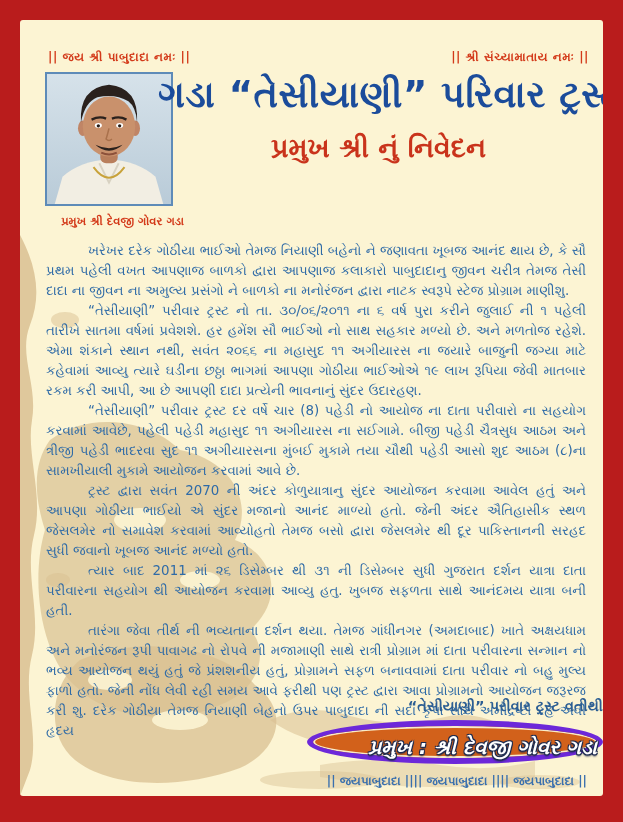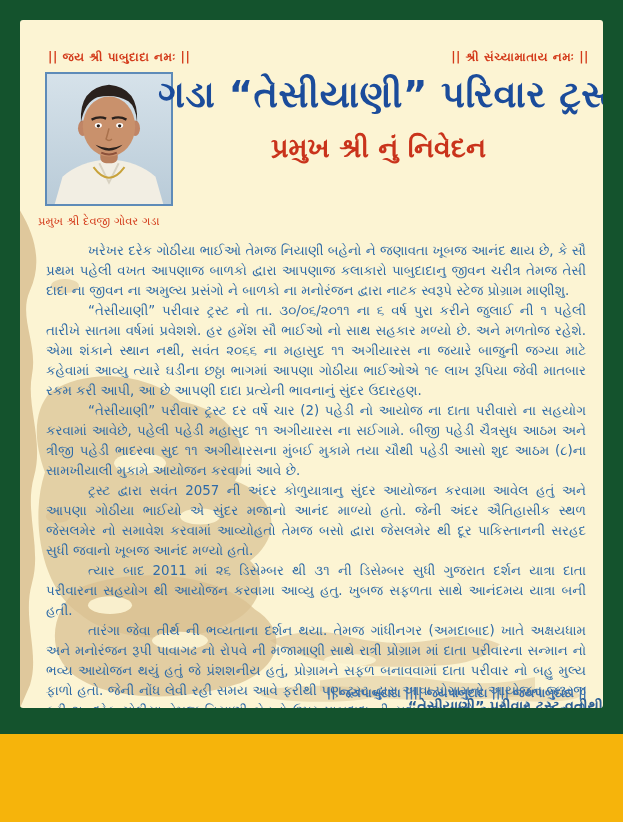--- a/index.html
+++ b/index.html
@@ -3,22 +3,22 @@
 <meta charset="utf-8">
 <style>
   html,body{margin:0;padding:0;}
   body{
     width:623px;height:822px;
     font-family:"DejaVu Sans","Liberation Sans",sans-serif;
     background:#f6b40b;
     overflow:hidden;
   }
   .canvas{
-    position:relative;width:623px;height:734px;
-    background:#14532d;
+    position:relative;width:623px;height:822px;
+    background:#b91c1c;
   }
   .page{
     position:absolute;left:20px;top:20px;right:20px;bottom:26px;
     background:#fcf4d3;
     border-radius:3px;
     overflow:hidden;
   }
   .watermark{
     position:absolute;left:0;top:0;width:100%;height:100%;
     pointer-events:none;
@@ -30,21 +30,21 @@
   }
   .hdr-left{left:28px;}
   .hdr-right{right:14px;text-align:center;}
   .photo{
     position:absolute;left:25px;top:52px;width:128px;height:134px;
     border:2px solid #5e8bb8;background:#ccd9e4;box-sizing:border-box;
   }
   .photo svg{display:block;width:100%;height:100%;}
   .caption{
     position:absolute;left:18px;top:194px;width:146px;
-    text-align:left;color:#d33a1a;font-weight:normal;font-size:11.5px;
+    text-align:right;color:#d33a1a;font-weight:bold;font-size:11.5px;
     white-space:nowrap;
   }
   .titleblock{
     position:absolute;left:138px;right:4px;top:52px;text-align:center;
   }
   .title{
     color:#1b4c9b;font-weight:bold;font-size:37px;line-height:1.25;
     letter-spacing:.5px;white-space:nowrap;
   }
   .subtitle{
@@ -158,22 +158,22 @@
     <div class="caption">પ્રમુખ શ્રી દેવજી ગોવર ગડા</div>
 
     <div class="titleblock">
       <div class="title">ગડા “તેસીયાણી” પરિવાર ટ્રસ્ટ</div>
       <div class="subtitle">પ્રમુખ શ્રી નું નિવેદન</div>
     </div>
 
     <div class="bodytext">
       <p>ખરેખર દરેક ગોઠીયા ભાઈઓ તેમજ નિયાણી બહેનો ને જણાવતા ખૂબજ આનંદ થાય છે, કે સૌ પ્રથમ પહેલી વખત આપણાજ બાળકો દ્વારા આપણાજ કલાકારો પાબુદાદાનુ જીવન ચરીત્ર તેમજ તેસી દાદા ના જીવન ના અમુલ્ય પ્રસંગો ને બાળકો ના મનોરંજન દ્વારા નાટક સ્વરૂપે સ્ટેજ પ્રોગ્રામ માણીશુ.</p>
       <p>“તેસીયાણી” પરીવાર ટ્રસ્ટ નો તા. ૩૦/૦૬/૨૦૧૧ ના ૬ વર્ષ પુરા કરીને જુલાઈ ની ૧ પહેલી તારીખે સાતમા વર્ષમાં પ્રવેશશે. હર હમેંશ સૌ ભાઈઓ નો સાથ સહકાર મળ્યો છે. અને મળતોજ રહેશે. એમા શંકાને સ્થાન નથી, સવંત ૨૦૬૬ ના મહાસુદ ૧૧ અગીયારસ ના જયારે બાજુની જગ્યા માટે કહેવામાં આવ્યુ ત્યારે ઘડીના છઠ્ઠા ભાગમાં આપણા ગોઠીયા ભાઈઓએ ૧૯ લાખ રૂપિયા જેવી માતબાર રકમ કરી આપી, આ છે આપણી દાદા પ્રત્યેની ભાવનાનું સુંદર ઉદારહણ.</p>
-      <p>“તેસીયાણી” પરીવાર ટ્રસ્ટ દર વર્ષે ચાર (2) પહેડી નો આયોજ ના દાતા પરીવારો ના સહયોગ કરવામાં આવેછે, પહેલી પહેડી મહાસુદ ૧૧ અગીયારસ ના સઈગામે. બીજી પહેડી ચૈત્રસુધ આઠમ અને ત્રીજી પહેડી ભાદરવા સુદ ૧૧ અગીયારસના મુંબઈ મુકામે તયા ચૌથી પહેડી આસો શુદ આઠમ (૮)ના સામખીયાલી મુકામે આયોજન કરવામાં આવે છે.</p>
-      <p>ટ્રસ્ટ દ્વારા સવંત 2057 ની અંદર કોળુયાત્રાનુ સુંદર આયોજન કરવામા આવેલ હતું અને આપણા ગોઠીયા ભાઈયો એ સુંદર મજાનો આનંદ માળ્યો હતો. જેની અંદર ઐતિહાસીક સ્થળ જેસલમેર નો સમાવેશ કરવામાં આવ્યોહતો તેમજ બસો દ્વારા જેસલમેર થી દૂર પાકિસ્તાનની સરહદ સુધી જવાનો ખૂબજ આનંદ મળ્યો હતો.</p>
+      <p>“તેસીયાણી” પરીવાર ટ્રસ્ટ દર વર્ષે ચાર (8) પહેડી નો આયોજ ના દાતા પરીવારો ના સહયોગ કરવામાં આવેછે, પહેલી પહેડી મહાસુદ ૧૧ અગીયારસ ના સઈગામે. બીજી પહેડી ચૈત્રસુધ આઠમ અને ત્રીજી પહેડી ભાદરવા સુદ ૧૧ અગીયારસના મુંબઈ મુકામે તયા ચૌથી પહેડી આસો શુદ આઠમ (૮)ના સામખીયાલી મુકામે આયોજન કરવામાં આવે છે.</p>
+      <p>ટ્રસ્ટ દ્વારા સવંત 2070 ની અંદર કોળુયાત્રાનુ સુંદર આયોજન કરવામા આવેલ હતું અને આપણા ગોઠીયા ભાઈયો એ સુંદર મજાનો આનંદ માળ્યો હતો. જેની અંદર ઐતિહાસીક સ્થળ જેસલમેર નો સમાવેશ કરવામાં આવ્યોહતો તેમજ બસો દ્વારા જેસલમેર થી દૂર પાકિસ્તાનની સરહદ સુધી જવાનો ખૂબજ આનંદ મળ્યો હતો.</p>
       <p>ત્યાર બાદ 2011 માં ૨૬ ડિસેમ્બર થી ૩૧ ની ડિસેમ્બર સુધી ગુજરાત દર્શન યાત્રા દાતા પરીવારના સહયોગ થી આયોજન કરવામા આવ્યુ હતુ. ખુબજ સફળતા સાથે આનંદમય યાત્રા બની હતી.</p>
       <p>તારંગા જેવા તીર્થ ની ભવ્યતાના દર્શન થયા. તેમજ ગાંધીનગર (અમદાબાદ) ખાતે અક્ષયધામ અને મનોરંજન રૂપી પાવાગઢ નો રોપવે ની મજામાણી સાથે રાત્રી પ્રોગ્રામ માં દાતા પરીવારના સન્માન નો ભવ્ય આયોજન થયું હતું જે પ્રંશશનીય હતું, પ્રોગ્રામને સફળ બનાવવામાં દાતા પરીવાર નો બહુ મુલ્ય ફાળો હતો. જેની નોંધ લેવી રહી સમય આવે ફરીથી પણ ટ્રસ્ટ દ્વારા આવા પ્રોગ્રામનો આયોજન જરૂરજ કરી શુ. દરેક ગોઠીયા તેમજ નિયાણી બેહનો ઉપર પાબુદાદા ની સદા કૃપા સાથે અમીદ્રષ્ટી રહે એવી હૃદય</p>
     </div>
 
     <div class="bottomblock">
       <div class="signoff">“તેસીયાણી” પરીવાર ટ્રસ્ટ વતીથી</div>
       <div class="badge">પ્રમુખ : શ્રી દેવજી ગોવર ગડા</div>
     </div>
 
     <div class="footer">

